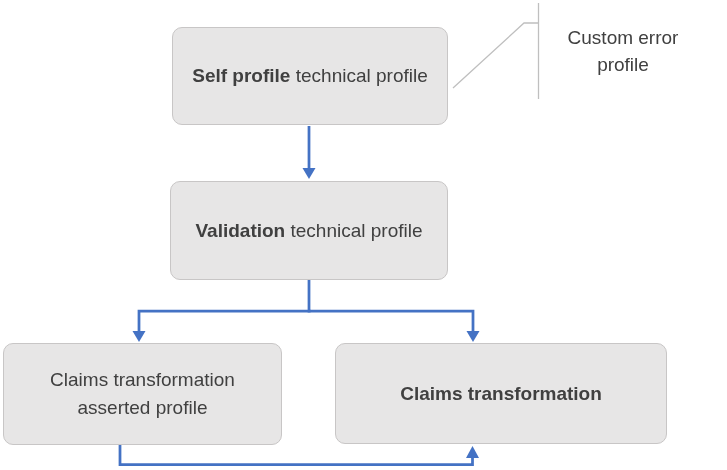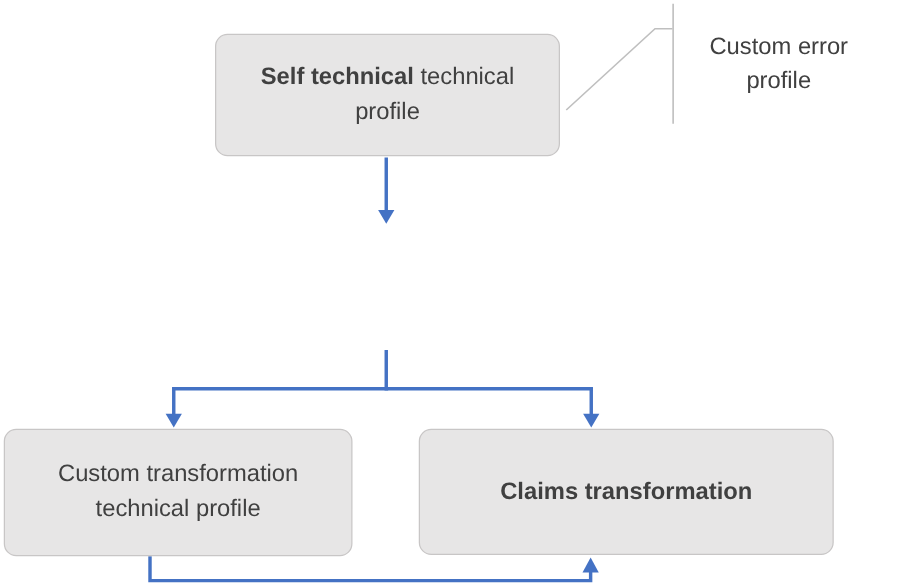--- a/index.html
+++ b/index.html
@@ -86,26 +86,29 @@
     <polygon class="blue-head" points="466.5,331 479.5,331 473,342"></polygon>
 
     <path class="blue-line" d="M310.5 311 L139 311 L139 332"></path>
     <polygon class="blue-head" points="132.5,331 145.5,331 139,342"></polygon>
 
     <path class="blue-line" d="M120 445 L120 464.5 L472.5 464.5 L472.5 457"></path>
     <polygon class="blue-head" points="466,458 479,458 472.5,446"></polygon>
   </svg>
 
   <div class="node n-self">
-    <div class="node-label"><span class="b">Self technical</span><span> technical profile</span></div>
+    <div class="node-label"><span class="b">Self profile</span><span> technical profile</span></div>
   </div>
 
+  <div class="node n-valid">
+    <div class="node-label"><span class="b">Validation</span><span> technical profile</span></div>
+  </div>
 
   <div class="node n-ctp">
-    <div class="node-label"><span class="b"></span><span>Custom transformation technical profile</span></div>
+    <div class="node-label"><span class="b"></span><span>Claims transformation asserted profile</span></div>
   </div>
 
   <div class="node n-ct">
     <div class="node-label"><span class="b">Claims transformation</span><span></span></div>
   </div>
 
   <div class="callout-text">Custom error profile</div>
 
 </div>
 

